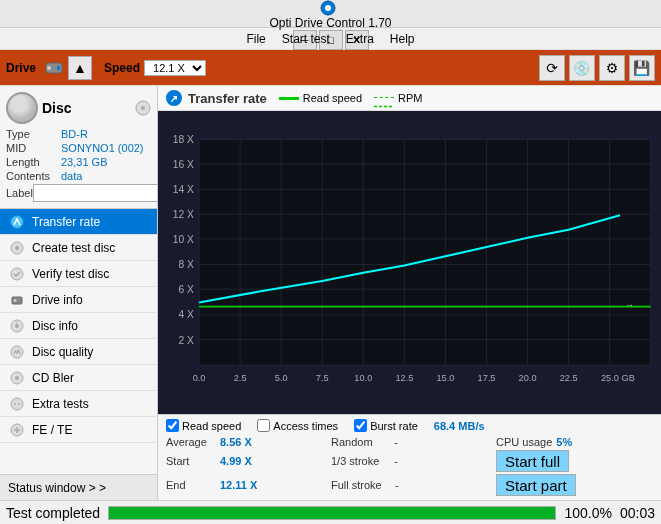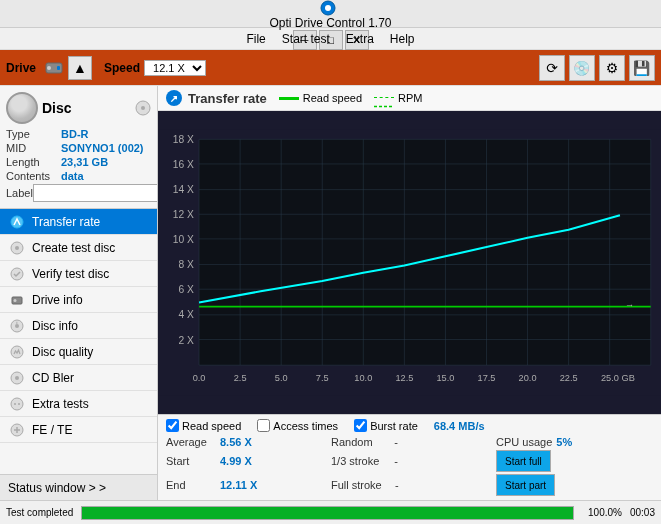--- a/index.html
+++ b/index.html
@@ -121,21 +121,21 @@
       margin-bottom: 4px;
     }
     .disc-title { font-weight: bold; font-size: 14px; }
     .disc-row {
       display: flex;
       font-size: 11px;
       margin-bottom: 2px;
       align-items: center;
     }
     .disc-row-label { color: #333; width: 55px; flex-shrink: 0; }
-    .disc-row-value { color: #0070c0; flex: 1; font-weight: bold; }
+    .disc-row-value { color: #0070c0; flex: 1; }
     .disc-row-value.data { color: #0070c0; }
     .label-input-row {
       display: flex;
       align-items: center;
       margin-top: 2px;
     }
     .label-text { font-size: 11px; color: #333; width: 35px; }
     .label-input {
       flex: 1;
       height: 18px;
@@ -232,36 +232,36 @@
       gap: 2px 8px;
       font-size: 11px;
     }
     .stats-cell { display: flex; align-items: center; gap: 4px; }
     .stats-label { color: #333; min-width: 50px; }
     .stats-value { color: #0070c0; font-weight: bold; min-width: 35px; }
     .stats-dash { color: #333; }
     .start-full-btn, .start-part-btn {
       height: 22px;
       padding: 0 8px;
-      background: #0ea5e9;
+      background: #7dd3fc;
       border: 1px solid #aaa;
       cursor: pointer;
-      font-size: 10px;
+      font-size: 15px;
       white-space: nowrap;
     }
 
     
     .statusbar {
       height: 24px;
       background: #f0f0f0;
       border-top: 1px solid #ccc;
       display: flex;
       align-items: center;
       padding: 0 6px;
-      font-size: 10px;
+      font-size: 14px;
       gap: 8px;
     }
     .statusbar-text { flex-shrink: 0; }
     .progress-bar-container {
       flex: 1;
       height: 14px;
       background: #ddd;
       border: 1px solid #aaa;
       overflow: hidden;
     }

